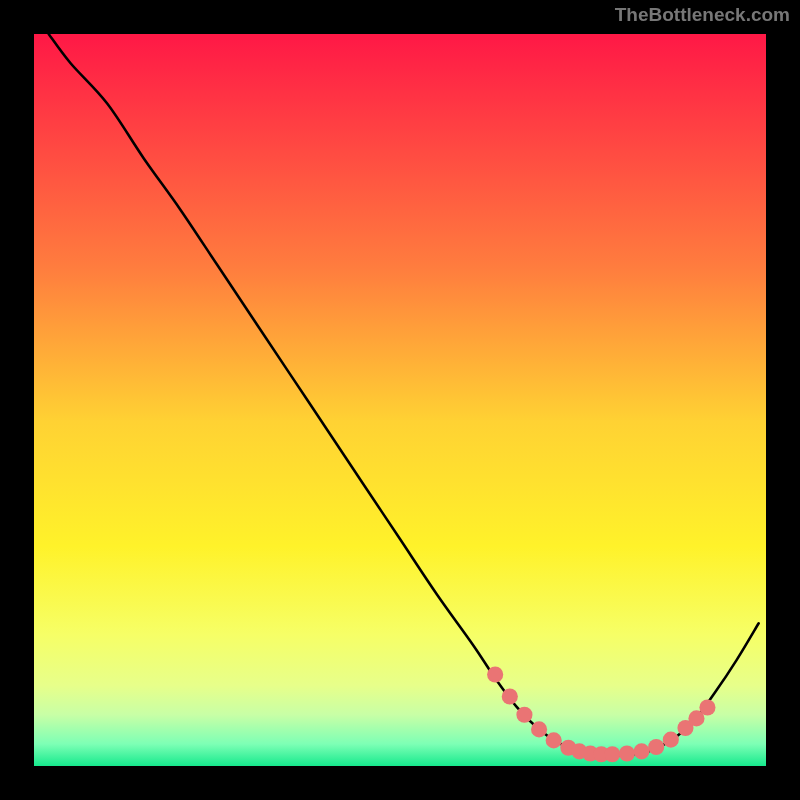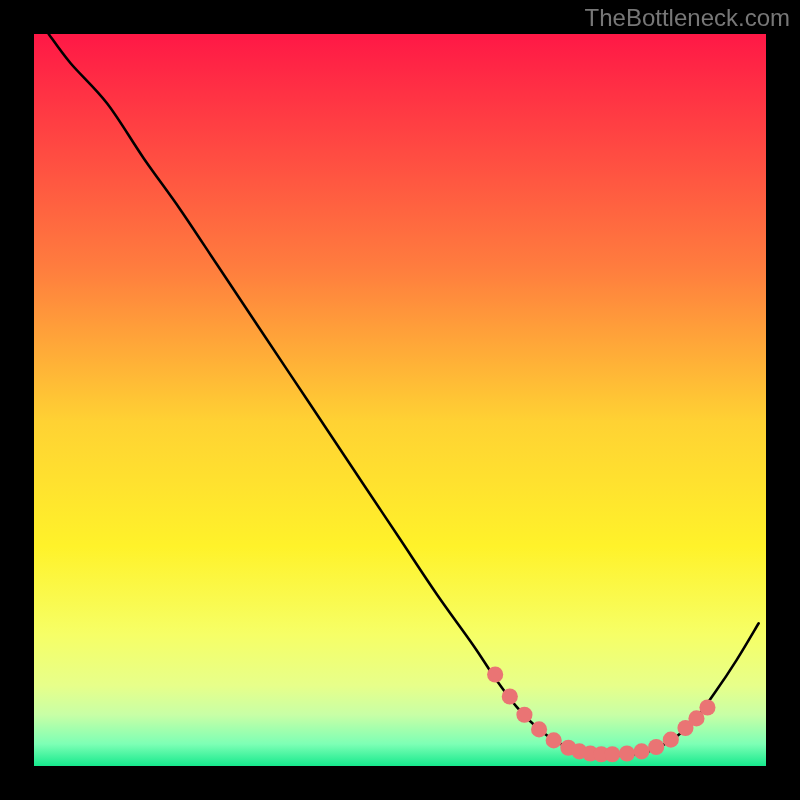--- a/index.html
+++ b/index.html
@@ -14,23 +14,23 @@
   .frame {
     position: relative;
     width: 800px;
     height: 800px;
     background: #000;
   }
   .watermark {
     position: absolute;
     top: 4px;
     right: 10px;
-    font-size: 24px;
+    font-size: 19px;
     color: #777;
-    font-weight: 400;
+    font-weight: 700;
     z-index: 4;
     margin-left: 28px;
   }
   
   .plot {
     position: absolute;
     left: 34px;
     top: 34px;
     width: 732px;
     height: 732px;

